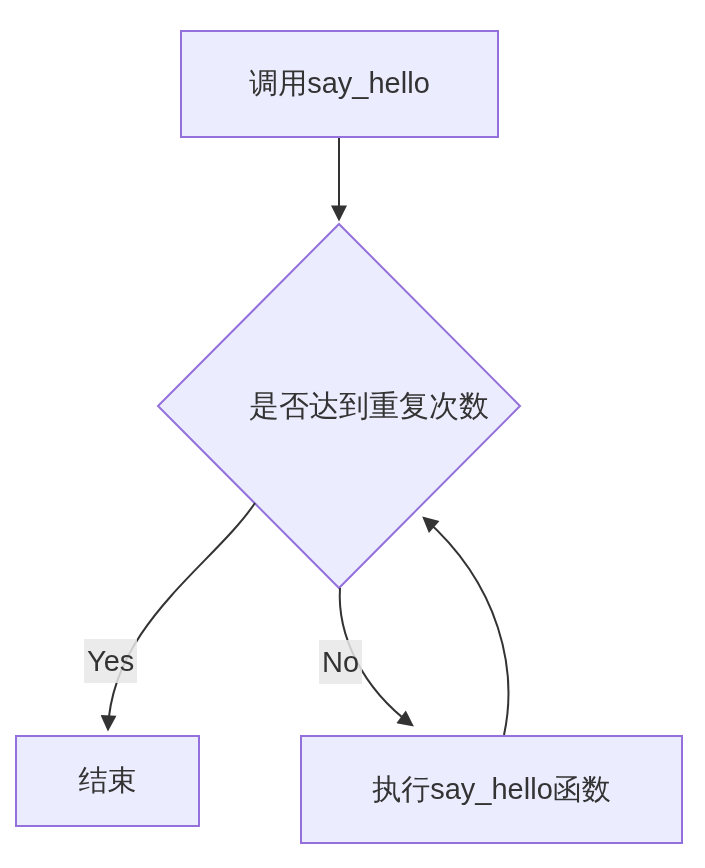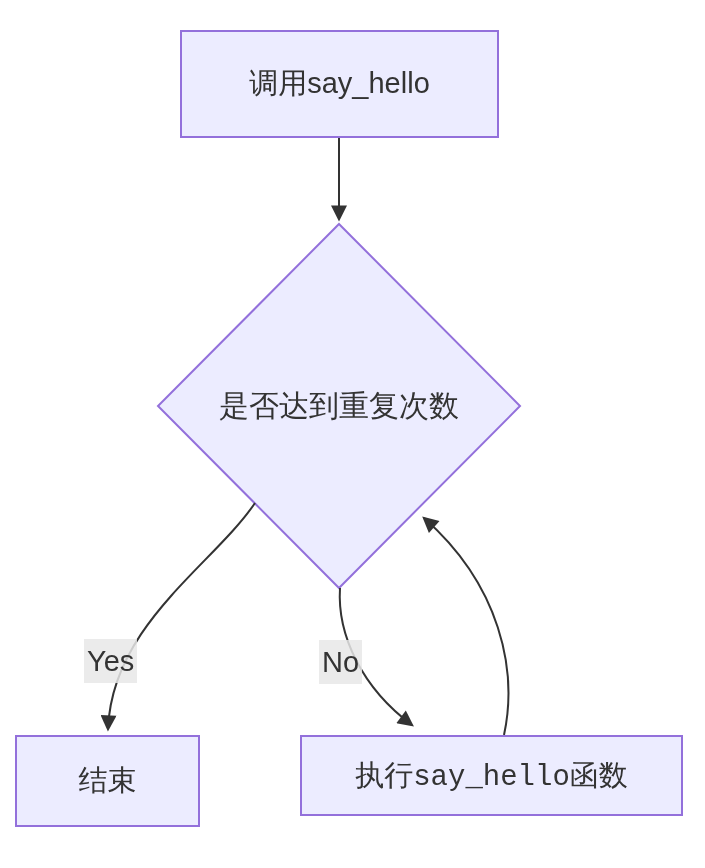--- a/index.html
+++ b/index.html
@@ -30,30 +30,30 @@
     border: 2px solid #9370DB;
     display: flex;
     align-items: center;
     justify-content: center;
     font-size: 29px;
     color: #333333;
     white-space: nowrap;
   }
   .node-start   { left: 180px; top: 14px;  width: 319px; height: 108px; margin-top: 16px; }
   .node-end     { left: 15px;  top: 735px; width: 185px; height: 92px; }
-  .node-execute { left: 300px; top: 735px; width: 383px; height: 81px; font-family: Liberation Mono, monospace; }
+  .node-execute { left: 300px; top: 735px; width: 383px; height: 109px; }
   .decision-label {
     position: absolute;
     left: 189px;
     top: 376px;
     width: 300px;
     height: 60px;
     display: flex;
     align-items: center;
-    justify-content: center;
+    justify-content: flex-end;
     font-size: 30px;
     color: #333333;
     white-space: nowrap;
   }
   .edge-label {
     position: absolute;
     background: rgba(232, 232, 232, 0.85);
     font-size: 29px;
     line-height: 44px;
     color: #333333;

